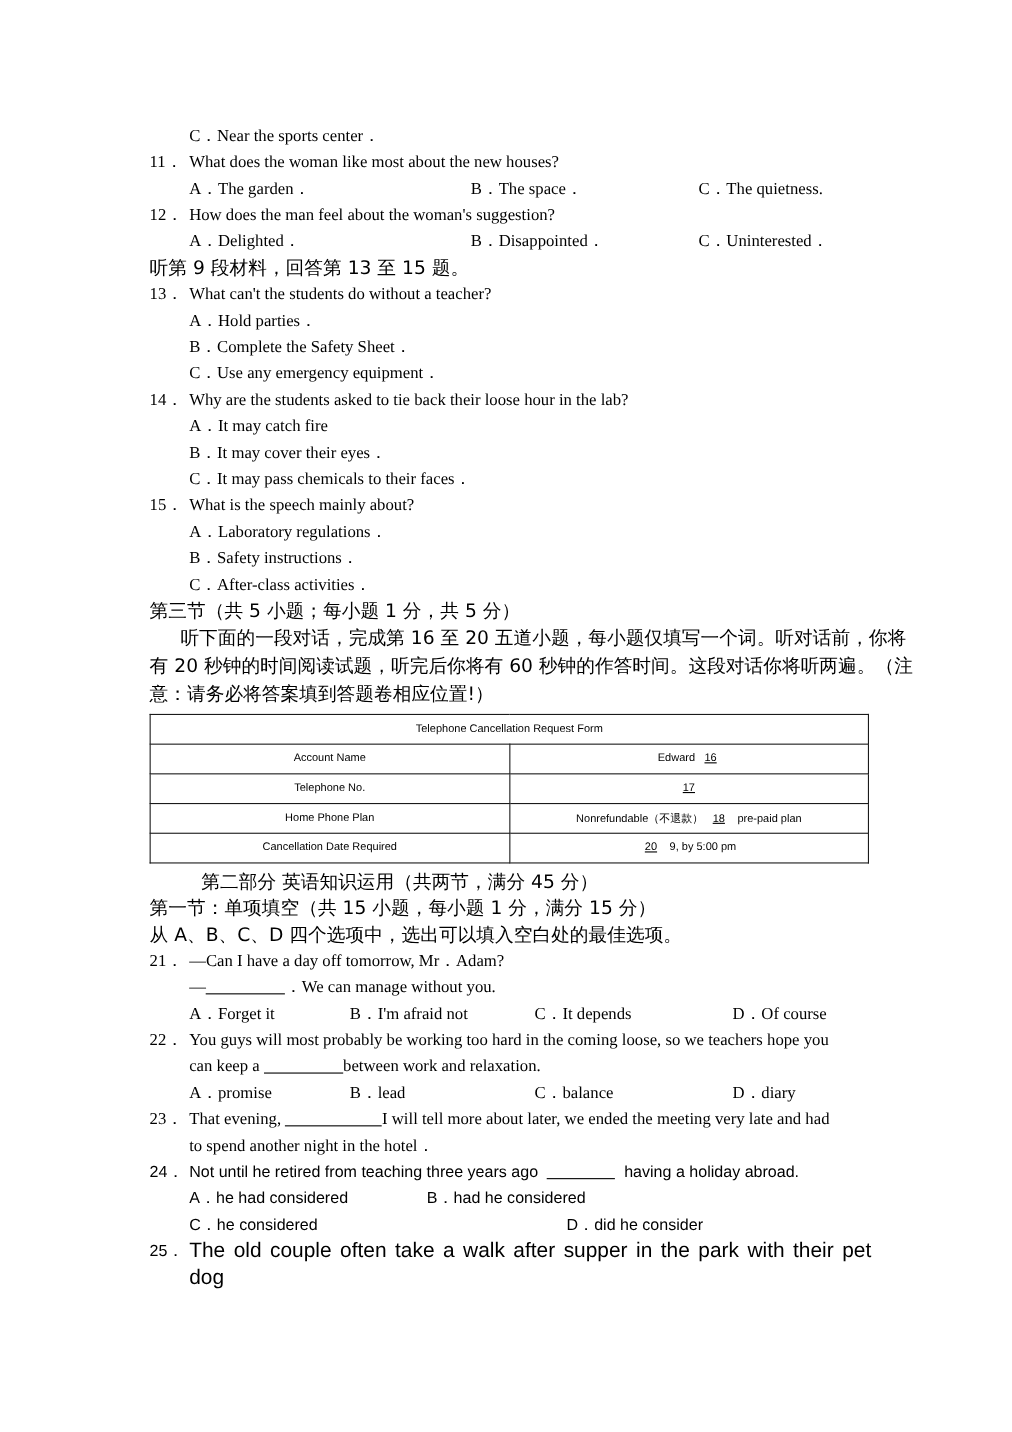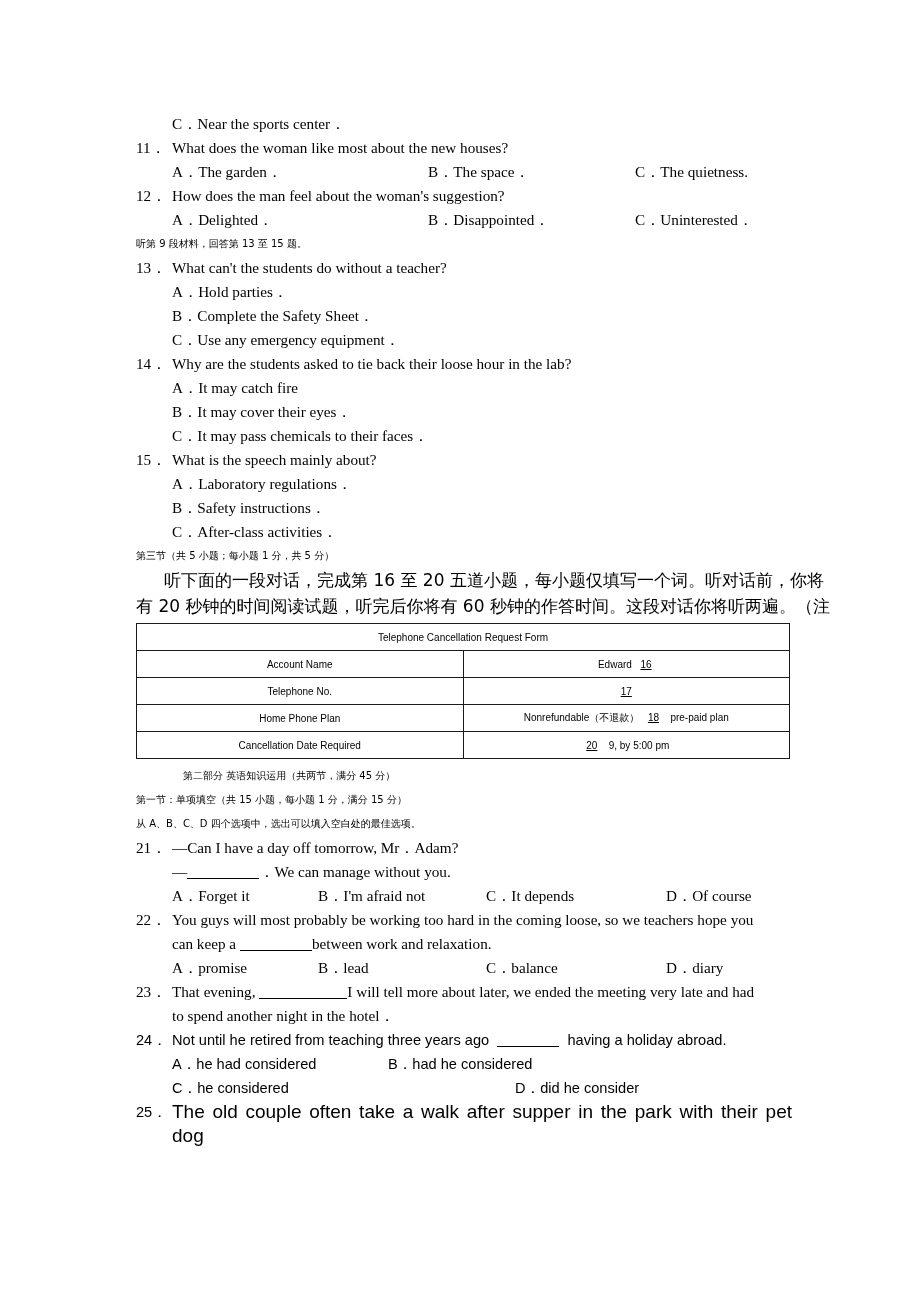--- a/index.html
+++ b/index.html
@@ -30,21 +30,21 @@
 
   
   .ln {
     position: relative;
     font-size: 15.2px;
     line-height: 24px;
     white-space: nowrap;
   }
   .serif { font-family: "Liberation Serif", serif; }
   .sans  { font-family: "Liberation Sans", sans-serif; font-size: 14.6px; }
-  .cjk   { font-family: "DejaVu Sans", "Liberation Sans", sans-serif; font-size: 10px; }
+  .cjk   { font-family: "DejaVu Sans", "Liberation Sans", sans-serif; font-size: 17px; }
 
   .qnum {
     position: absolute;
     left: 0;
     width: 30px;
     text-align: left;
   }
   .qtext {
     display: block;
     margin-left: 36px;
@@ -199,20 +199,21 @@
       <span class="subopt">B．Safety instructions．</span>
     </div>
     <div class="ln serif">
       <span class="subopt">C．After-class activities．</span>
     </div>
 
     <div class="ln cjk">第三节（共 5 小题；每小题 1 分，共 5 分）</div>
     <div class="cn-block">
       <div class="cn-line cn-indent">听下面的一段对话，完成第 16 至 20 五道小题，每小题仅填写一个词。听对话前，你将</div>
       <div class="cn-line">有 20 秒钟的时间阅读试题，听完后你将有 60 秒钟的作答时间。这段对话你将听两遍。（注</div>
+      <div class="cn-line">意：请务必将答案填到答题卷相应位置!）</div>
     </div>
 
     <table class="form-table">
       <tbody>
           <tr>
         <td colspan="2">Telephone Cancellation Request Form</td>
       </tr>
       <tr>
         <td class="col-left">Account Name</td>
         <td class="col-right"><span>Edward</span>&nbsp;&nbsp;<span class="blankno">16</span></td>

